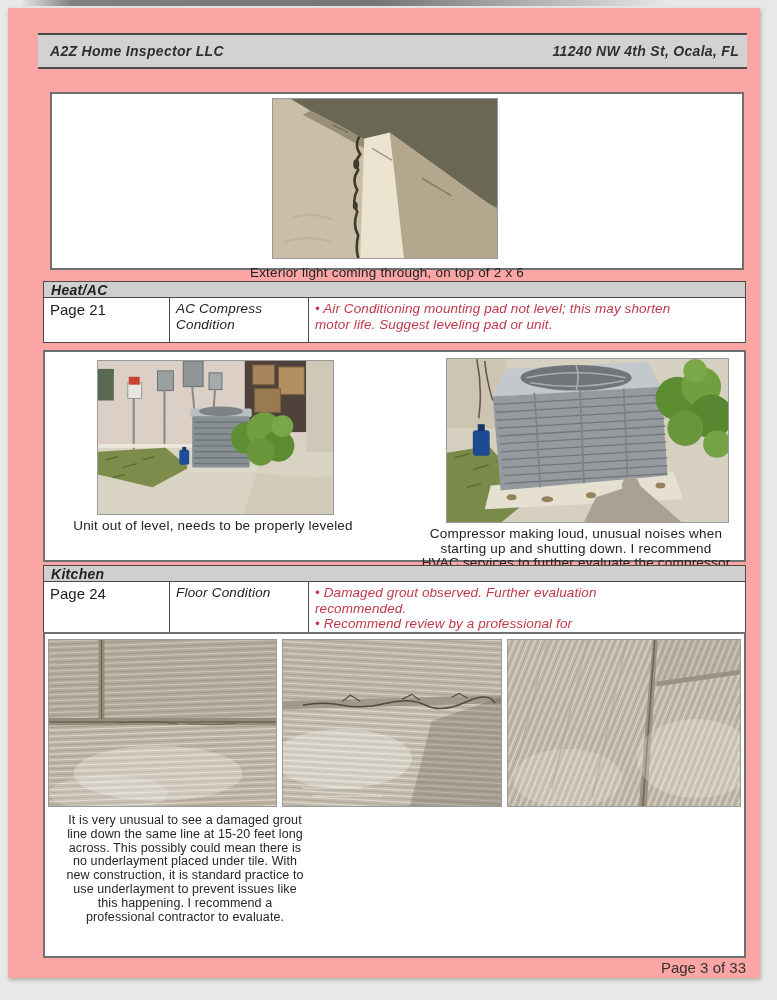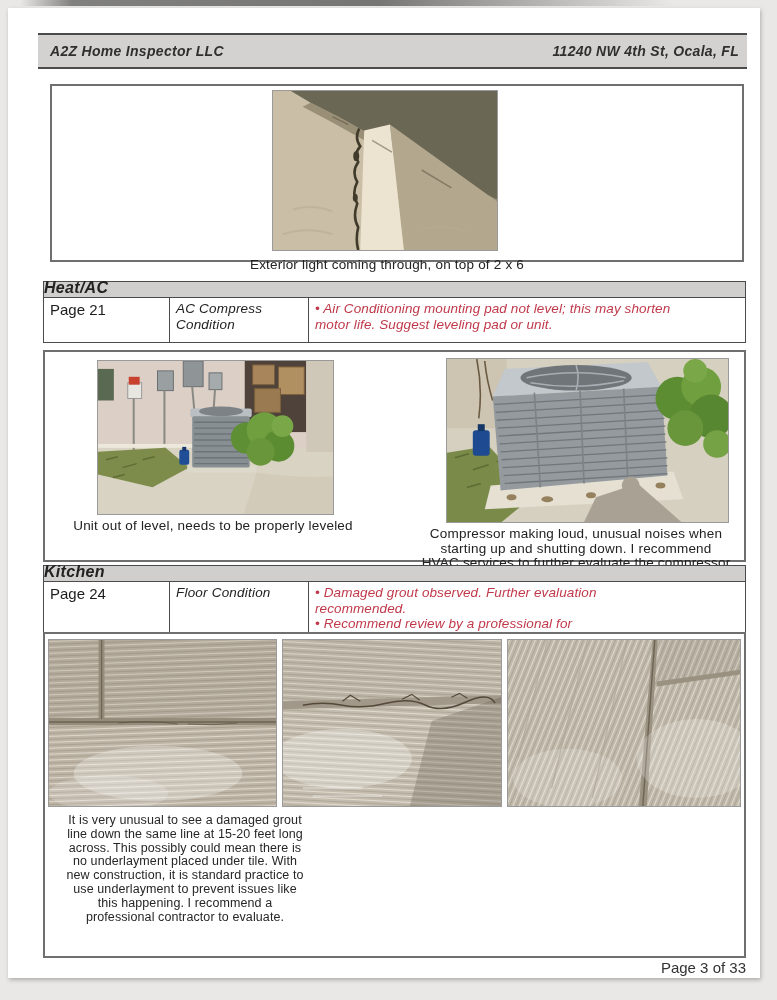--- a/index.html
+++ b/index.html
@@ -5,21 +5,21 @@
   html,body{margin:0;padding:0;}
   body{
     width:777px;height:1000px;
     background:#e9e8e6;
     font-family:"Liberation Sans", sans-serif;
     position:relative;
     overflow:hidden;
   }
   .sheet{
     position:absolute;left:8px;top:8px;width:752px;height:970px;
-    background:#ffffff;
+    background:#fca5a5;
     box-shadow:1px 2px 4px rgba(0,0,0,.25);
   }
   .scan-strip{
     position:absolute;left:20px;top:0;width:652px;height:6px;
     background:linear-gradient(90deg, rgba(120,120,118,0) 0%, rgba(110,110,108,.85) 8%, rgba(105,105,103,.9) 55%, rgba(120,120,118,0) 100%);
     border-radius:3px;
   }
   .abs{position:absolute;box-sizing:border-box;}
 
   
@@ -33,22 +33,22 @@
     letter-spacing:.3px;
   }
 
   
   .cbox{border:2px solid #6f6f6f;background:#fff;}
 
   
   .secbar{
     background:#d0cfcd;
     border:1px solid #4b4b4b;
-    font-style:italic;font-size:16px;font-weight:bold;color:#222;
-    display:flex;align-items:flex-end;padding:0 0;
+    font-style:italic;font-size:14px;font-weight:bold;color:#222;
+    display:flex;align-items:flex-start;padding:0 7px;
     letter-spacing:.3px;
   }
 
   
   .trow{display:flex;border:1px solid #4b4b4b;border-top:none;background:#fff;}
   .tcell{box-sizing:border-box;padding:3px 6px;}
   .c1{width:126px;border-right:1px solid #4b4b4b;font-size:15px;color:#1d1d1d;}
   .c2{width:139px;border-right:1px solid #4b4b4b;font-style:italic;font-size:13.5px;color:#222;line-height:16px;letter-spacing:.2px;}
   .c3{flex:1;padding-right:56px;}
   .finding{
@@ -75,21 +75,21 @@
 
 <div class="scan-strip"></div>
 
 <div class="sheet">
 
   <div class="abs hdr">
     <span>A2Z Home Inspector LLC</span>
     <span>11240 NW 4th St, Ocala, FL</span>
   </div>
 
-  <div class="abs cbox" style="left:42px;top:76px;width:694px;height:178px;">
+  <div class="abs cbox" style="left:42px;top:84px;width:694px;height:178px;">
     <div class="abs photo" style="left:220px;top:4px;width:226px;height:161px;">
       <svg viewBox="0 0 226 161" preserveAspectRatio="none">
         <rect x="0" y="0" width="226" height="161" fill="#cabfa6"></rect>
         <polygon points="18,0 226,0 226,110 130,62 66,26 38,12" fill="#6b6755"></polygon>
         <polygon points="38,12 66,26 130,62 226,110 226,120 128,70 60,32 30,16" fill="#847b63" opacity="0.7"></polygon>
         <polygon points="118,34 226,112 226,161 132,161" fill="#b3a88e"></polygon>
         <polygon points="92,40 118,34 132,161 88,161" fill="#ece4d0"></polygon>
         <path d="M87,38 q-5,10 1,18 q-7,8 -2,16 q-7,10 -1,20 q-6,12 0,22 q-5,14 1,24 q-3,12 0,23" stroke="#3f3a2a" stroke-width="2.6" fill="none"></path>
         <ellipse cx="84" cy="66" rx="3" ry="5" fill="#3f3a2a"></ellipse>
         <ellipse cx="83" cy="108" rx="2.5" ry="4" fill="#3f3a2a"></ellipse>

